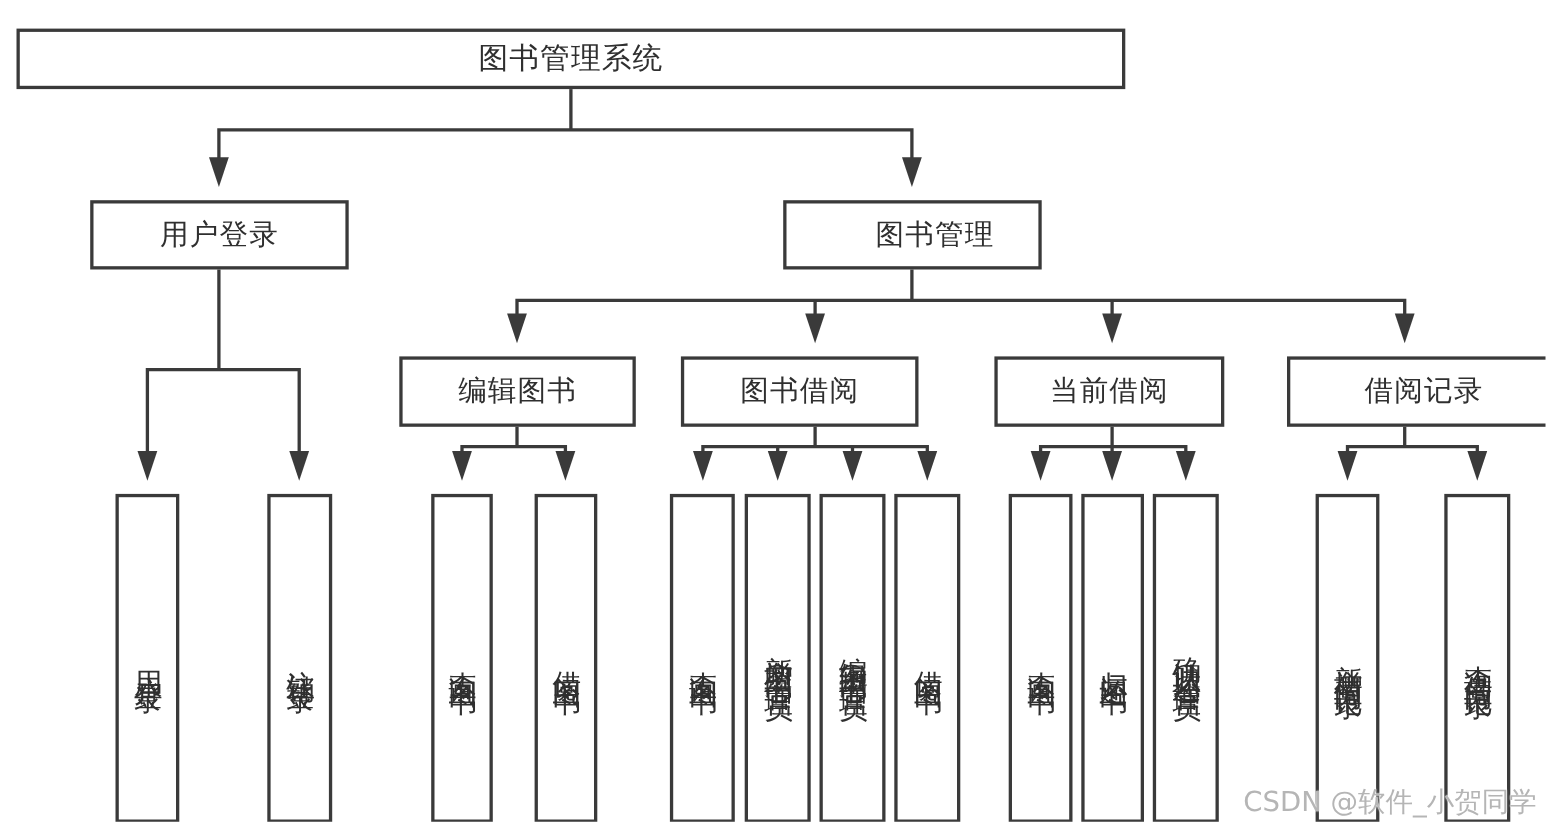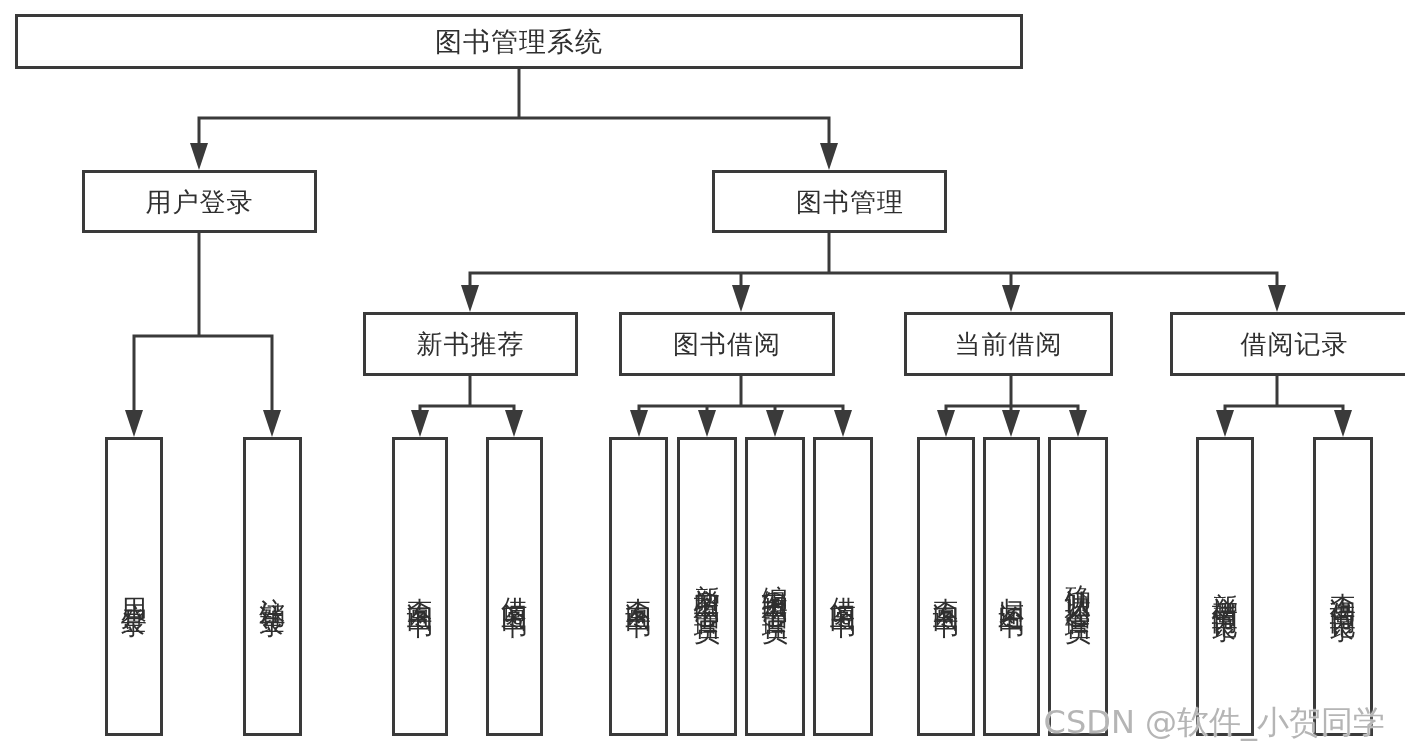--- a/index.html
+++ b/index.html
@@ -38,43 +38,44 @@
   .box{
     position:absolute;
     box-sizing:border-box;
     background:var(--box-bg);
     border:3px solid var(--line);
     display:flex;
     align-items:center;
     justify-content:center;
     color:var(--text);
     text-align:center;
+    margin-top:12px;
   }
   .box .h{
     font-size:26px;
     letter-spacing:1px;
     white-space:nowrap;
     line-height:1;
   }
   .box .root-t{
     font-size:27px;
   }
   .box .v{
     writing-mode:vertical-rl;
     text-orientation:mixed;
     font-size:26px;
     letter-spacing:5px;
     line-height:1.1;
     white-space:nowrap;
   }
   .watermark{
     position:absolute;
-    right:20px;
+    right:8px;
     bottom:2px;
-    font-size:32px;
+    font-size:25px;
     color:var(--watermark);
     text-shadow:0 0 2px #ffffff, 0 0 1px #ffffff;
     white-space:nowrap;
     z-index:5;
   }
 </style>
 </head>
 <body>
 
 <div class="canvas">
@@ -132,21 +133,21 @@
   </div>
 
   <div class="box" style="left:82px;top:170px;width:235px;height:63px;">
     <span class="h">用户登录</span>
   </div>
   <div class="box" style="left:712px;top:170px;width:235px;height:63px;padding-left:41px;">
     <span class="h">图书管理</span>
   </div>
 
   <div class="box" style="left:363px;top:312px;width:215px;height:64px;">
-    <span class="h">新书推荐</span>
+    <span class="h">编辑图书</span>
   </div>
   <div class="box" style="left:619px;top:312px;width:216px;height:64px;">
     <span class="h">图书借阅</span>
   </div>
   <div class="box" style="left:904px;top:312px;width:209px;height:64px;">
     <span class="h">当前借阅</span>
   </div>
   <div class="box" style="left:1170px;top:312px;width:249px;height:64px;align-items:center;">
     <span class="h">借阅记录</span>
   </div>

